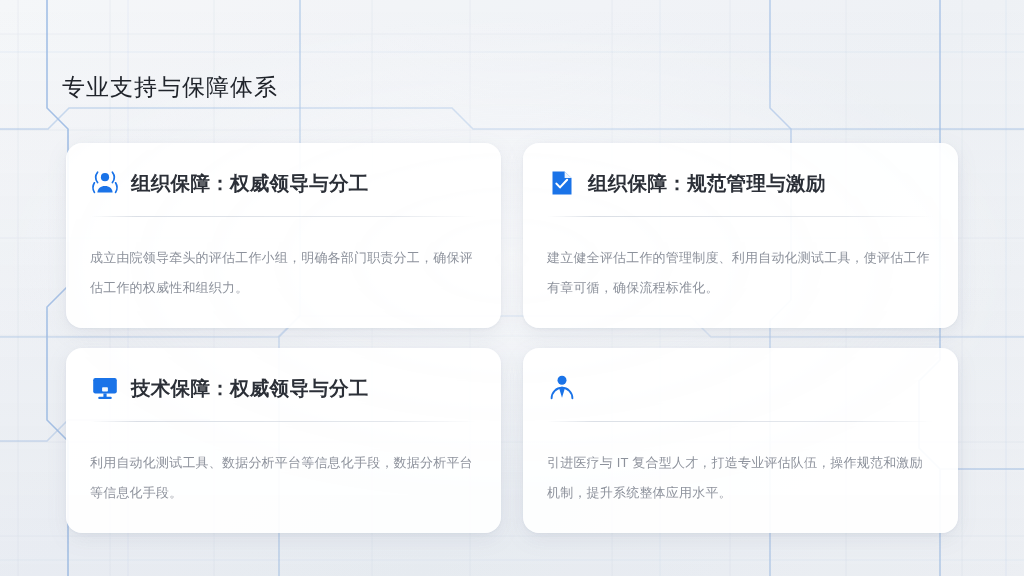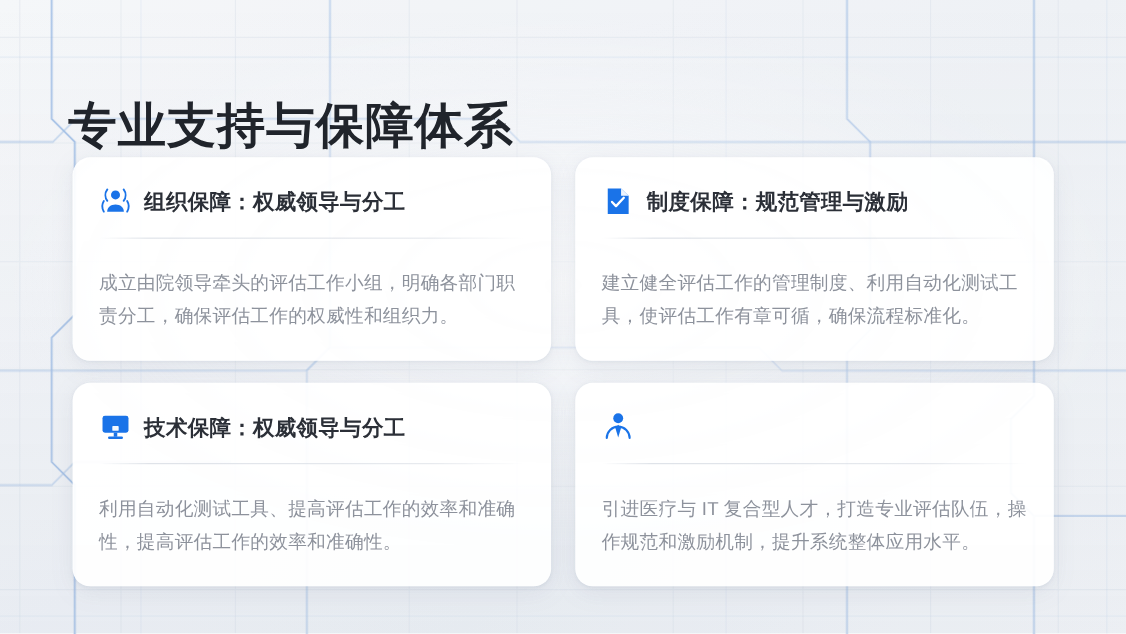--- a/index.html
+++ b/index.html
@@ -29,22 +29,22 @@
     background:
       radial-gradient(ellipse 70% 60% at 50% 45%, rgba(255,255,255,0.55) 0%, rgba(255,255,255,0.0) 70%),
       linear-gradient(180deg, rgba(255,255,255,0.25) 0%, rgba(226,231,238,0.35) 100%);
   }
 
   
   .slide-title {
     position: absolute;
     left: 62px;
     top: 58px;
-    font-size: 44px;
-    font-weight: bold;
+    font-size: 23px;
+    font-weight: normal;
     color: #20242b;
     letter-spacing: 1px;
     line-height: 1.25;
     white-space: nowrap;
   }
 
   
   .cards {
     position: absolute;
     left: 66px;
@@ -88,21 +88,21 @@
     letter-spacing: 0.3px;
     white-space: nowrap;
   }
   .card-divider {
     margin-top: 13px;
     height: 1px;
     background: linear-gradient(90deg, rgba(196,203,214,0.0) 0%, rgba(190,198,210,0.55) 12%, rgba(196,203,214,0.45) 78%, rgba(210,216,226,0.0) 100%);
   }
   .card-body {
     margin-top: 26px;
-    font-size: 17px;
+    font-size: 13px;
     line-height: 30px;
     color: #8d929c;
     letter-spacing: 0.2px;
   }
 </style>
 </head>
 <body>
 
 <div id="slide">
 
@@ -179,40 +179,40 @@
 
     <div class="card">
       <div class="card-head">
         <span class="card-icon">
           <svg width="30" height="30" viewBox="0 0 30 30" xmlns="http://www.w3.org/2000/svg">
             <path d="M5.5 3.4h12.1l6.9 6.6v16.6H5.5z" fill="#1a73e8"></path>
             <path d="M17.6 3.4l6.9 6.6h-6.9z" fill="#ffffff" opacity="0.92"></path>
             <path d="M9.4 15.6l3.6 3.8 7.1-7.6" stroke="#ffffff" stroke-width="2.1" fill="none" stroke-linecap="round" stroke-linejoin="round"></path>
           </svg>
         </span>
-        <span class="card-title">制度保障：规范管理与激励</span>
+        <span class="card-title">组织保障：规范管理与激励</span>
       </div>
       <div class="card-divider"></div>
       <p class="card-body">建立健全评估工作的管理制度、利用自动化测试工具，使评估工作有章可循，确保流程标准化。</p>
     </div>
 
     <div class="card">
       <div class="card-head">
         <span class="card-icon">
           <svg width="30" height="30" viewBox="0 0 30 30" xmlns="http://www.w3.org/2000/svg">
             <rect x="3.2" y="5.0" width="23.6" height="15.4" rx="2.2" fill="#1a73e8"></rect>
             <rect x="13.4" y="20.4" width="3.2" height="3.6" fill="#1a73e8"></rect>
             <rect x="8.2" y="23.8" width="13.6" height="2.2" rx="1.1" fill="#1a73e8"></rect>
             <rect x="12.1" y="14.2" width="5.8" height="4.4" rx="0.8" fill="#ffffff" opacity="0.95"></rect>
           </svg>
         </span>
         <span class="card-title">技术保障：权威领导与分工</span>
       </div>
       <div class="card-divider"></div>
-      <p class="card-body">利用自动化测试工具、提高评估工作的效率和准确性，提高评估工作的效率和准确性。</p>
+      <p class="card-body">利用自动化测试工具、数据分析平台等信息化手段，数据分析平台等信息化手段。</p>
     </div>
 
     <div class="card">
       <div class="card-head">
         <span class="card-icon">
           <svg width="30" height="30" viewBox="0 0 30 30" xmlns="http://www.w3.org/2000/svg">
             <circle cx="15" cy="7.2" r="4.5" fill="#1a73e8"></circle>
             <path d="M4.6 25.2a10.4 10.4 0 0 1 20.8 0" stroke="#1a73e8" stroke-width="1.9" fill="none" stroke-linecap="round"></path>
             <path d="M15 13.2l2.5 3.2-2.5 8.4-2.5-8.4z" fill="#1a73e8"></path>
           </svg>

